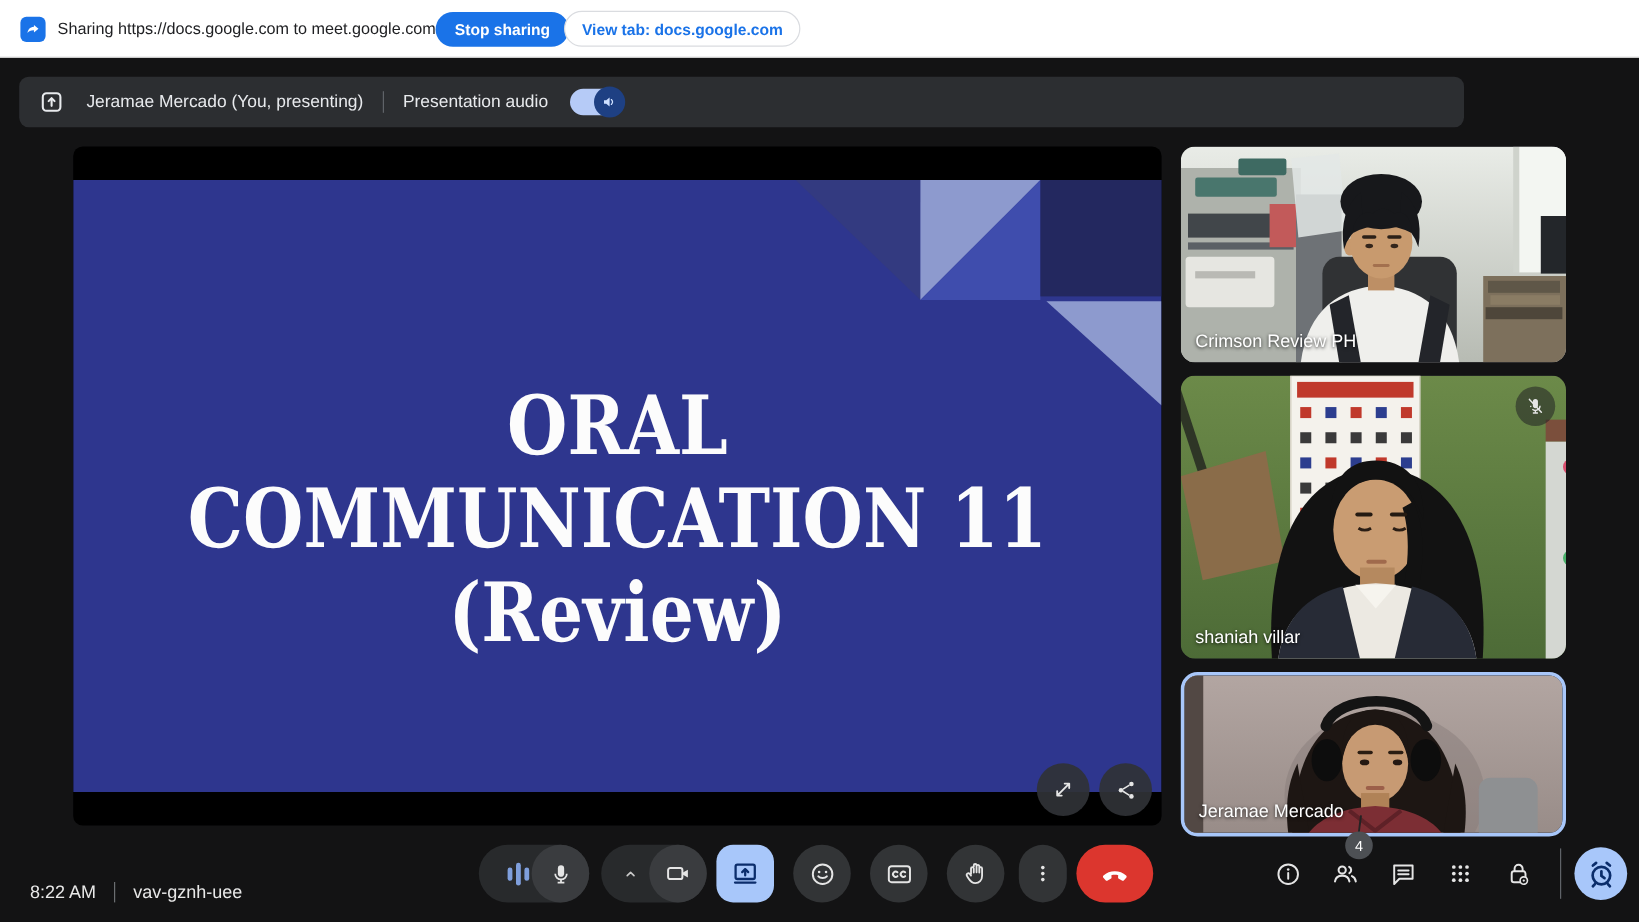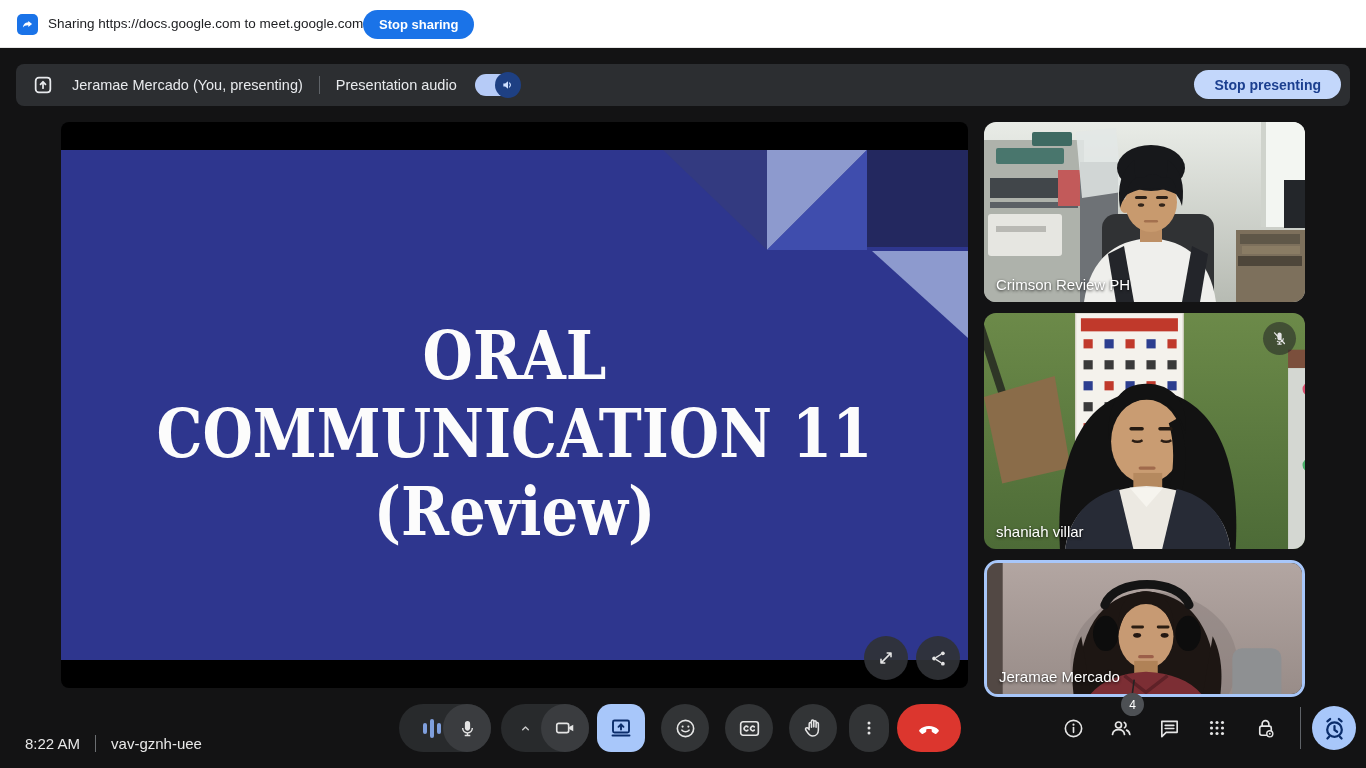--- a/index.html
+++ b/index.html
@@ -15,21 +15,21 @@
   .share-msg { position:absolute; left:48px; top:0; height:48px; line-height:48px;
     font-size:13.5px; color:#202124; }
   .btn-stop-sharing { position:absolute; left:363px; top:10px; height:29px; padding:0 16px;
     background:#1a73e8; color:#fff; border:none; border-radius:14.5px;
     font-size:13px; font-weight:bold; font-family:inherit; cursor:pointer; }
   .btn-view-tab { position:absolute; left:470px; top:9px; height:30px; padding:0 14px;
     background:#fff; color:#1a73e8; border:1px solid #dadce0; border-radius:15px;
     font-size:13px; font-weight:bold; font-family:inherit; cursor:pointer; }
 
   
-  #present-bar { position:absolute; left:16px; top:64px; width:1334px; height:42px;
+  #present-bar { position:absolute; left:16px; top:64px; width:1204px; height:42px;
     background:#2c2e31; border-radius:8px; display:flex; align-items:center; }
   .pb-icon { margin-left:16px; width:22px; height:22px; flex:0 0 auto; }
   .pb-presenter { margin-left:18px; color:#e8eaed; font-size:14.5px; white-space:nowrap; }
   .pb-sep { margin:0 16px; width:1px; height:18px; background:#5f6368; }
   .pb-audio-label { color:#e8eaed; font-size:14.5px; }
   .pb-toggle { position:relative; margin-left:18px; width:44px; height:22px;
     border-radius:11px; background:#b6cbf7; cursor:pointer; }
   .pb-toggle-thumb { position:absolute; right:-2px; top:-2px; width:26px; height:26px;
     border-radius:50%; background:#1e4083; display:flex; align-items:center; justify-content:center; }
   .btn-stop-presenting { position:absolute; right:9px; top:6px; height:29px; padding:0 20px;
@@ -101,20 +101,21 @@
 <body>
 
 <div id="share-banner">
   <div class="share-icon">
     <svg width="14" height="14" viewBox="0 0 24 24">
         <path d="M12.5 5l6.5 5.3-6.5 5.3v-3.2c-4.4-.2-7.2 1.2-9.2 3.9.6-5 3-8.4 9.2-9V5z" fill="#fff"></path>
       </svg>
   </div>
   <div class="share-msg">Sharing https://docs.google.com to meet.google.com</div>
   <button class="btn-stop-sharing">Stop sharing</button>
+  <button class="btn-view-tab">View tab: docs.google.com</button>
 </div>
 
 <div id="present-bar">
   <div class="pb-icon">
     <svg width="22" height="22" viewBox="0 0 24 24" fill="none" stroke="#e8eaed" stroke-width="1.9">
       <rect x="4" y="4" width="16" height="16" rx="3.5"></rect>
       <path d="M12 15.5V9" stroke-linecap="round"></path>
       <path d="M9.3 11.2L12 8.5l2.7 2.7" stroke-linecap="round" stroke-linejoin="round"></path>
     </svg>
   </div>
@@ -122,21 +123,20 @@
   <div class="pb-sep"></div>
   <div class="pb-audio-label">Presentation audio</div>
   <div class="pb-toggle">
     <div class="pb-toggle-thumb">
       <svg width="14" height="14" viewBox="0 0 24 24">
         <path d="M4 9.5v5h3.2L12 18.5v-13L7.2 9.5H4z" fill="#cfe0ff"></path>
         <path d="M14.5 8.5a5 5 0 0 1 0 7" fill="none" stroke="#cfe0ff" stroke-width="1.8" stroke-linecap="round"></path>
       </svg>
     </div>
   </div>
-  <button class="btn-stop-presenting">Stop presenting</button>
 </div>
 
 <div id="stage">
   <div id="slide">
     <svg class="abs" style="right:0; top:0;" width="305" height="200" viewBox="0 0 305 200">
       <polygon points="0,0 104,0 104,100" fill="#333a80"></polygon>
       <polygon points="104,0 204,0 104,100" fill="#8d9ace"></polygon>
       <polygon points="204,0 204,100 104,100" fill="#3f4dad"></polygon>
       <rect x="204" y="0" width="101" height="97" fill="#23285f"></rect>
       <polygon points="209,101 305,101 305,188" fill="#8d9ace"></polygon>

